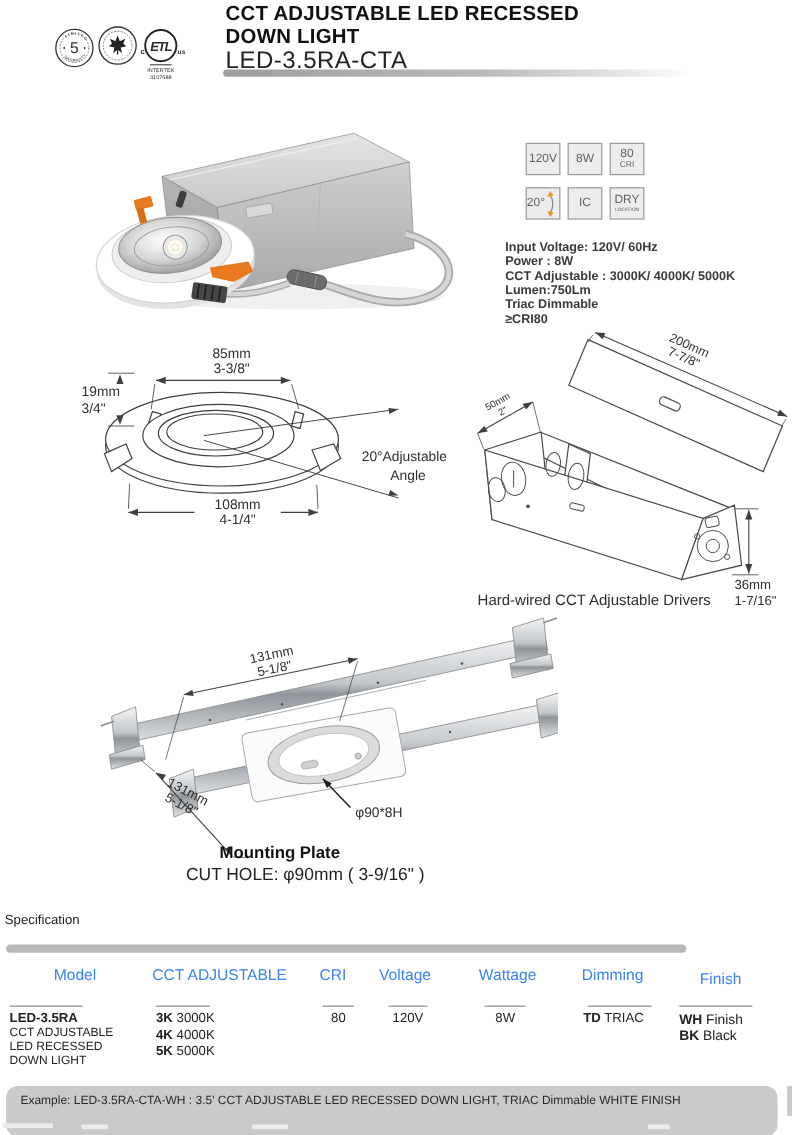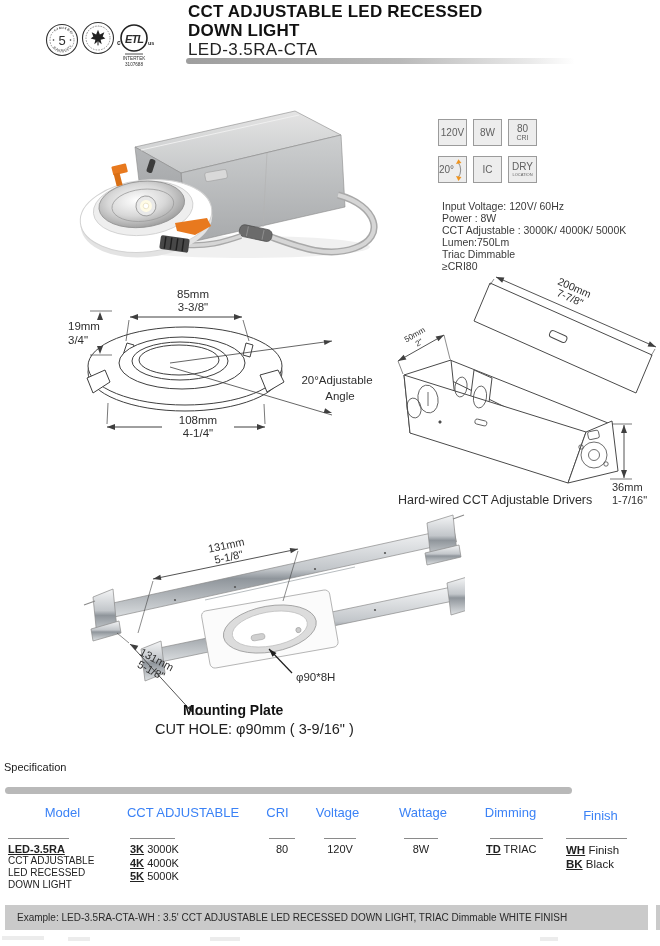--- a/index.html
+++ b/index.html
@@ -1,49 +1,49 @@
 <!DOCTYPE html>
 <html><head>
 <meta charset="utf-8">
 <style>
   html,body{margin:0;padding:0;background:#fff;}
   .sheet{position:relative;width:660px;height:946px;background:#fff;overflow:hidden;
          font-family:"Liberation Sans","DejaVu Sans",sans-serif;color:#1a1a1a;}
   .abs{position:absolute;}
   
   .title1,.title2{left:188px;font-weight:bold;font-size:17px;line-height:19px;letter-spacing:.2px;color:#111;white-space:nowrap;}
-  .model{left:188px;top:40px;font-size:17px;letter-spacing:.4px;color:#222;white-space:nowrap;}
+  .model{left:188px;top:40px;font-size:20px;letter-spacing:.4px;color:#222;white-space:nowrap;}
   .title-bar{left:186px;top:58px;width:389px;height:6px;border-radius:3px;
              background:linear-gradient(to right,#9e9e9e,#b9b9b9 55%,#e9e9e9 88%,#ffffff);}
   
   .badges{left:438px;top:119px;display:grid;grid-template-columns:repeat(3,29px);grid-auto-rows:27px;gap:10px 6px;}
   .badge{border:1px solid #9b9b9b;background:#ededed;color:#606060;display:flex;flex-direction:column;
          align-items:center;justify-content:center;font-size:10px;line-height:10px;text-align:center;}
   .badge .big{font-size:10px;}
   .badge .sub{font-size:7px;line-height:7px;}
   .badge .tiny{font-size:4px;line-height:5px;letter-spacing:0;}
   .badge-angle{flex-direction:row;gap:1px;}
   
-  .especs{left:442px;top:201px;font-size:10.5px;line-height:11.9px;color:#3a3a3a;white-space:nowrap;}
+  .especs{left:421px;top:201px;font-size:10.5px;line-height:11.9px;color:#3a3a3a;white-space:nowrap;font-weight:bold;}
   
   svg text{font-family:"Liberation Sans","DejaVu Sans",sans-serif;fill:#2e2e2e;}
   
   .spec-label{left:4px;top:761px;font-size:11px;color:#222;}
   .spec-bar{left:5px;top:787px;width:567px;height:7px;border-radius:3.5px;background:#b9b9b9;}
   .th{top:805px;font-size:13px;color:#3b82f6;text-align:center;white-space:nowrap;}
   .rule{top:838px;height:0;border-top:1px solid #8a8a8a;}
   .cell{top:843px;font-size:11px;color:#222;white-space:nowrap;}
-  .b{font-weight:bold;text-decoration:underline;}
+  .b{font-weight:bold;}
   .model-cell{line-height:12px;font-size:10px;}
   .model-cell .code{font-size:11px;}
   .opt{line-height:13.5px;}
   .fin{line-height:14px;font-size:11.5px;}
   .center{text-align:center;}
-  .example-bar{left:5px;top:905px;width:643px;height:25px;background:#cacaca;font-size:10px;color:#2a2a2a;
-               line-height:25px;padding-left:12px;box-sizing:border-box;white-space:nowrap;overflow:hidden;}
+  .example-bar{left:5px;top:905px;width:643px;height:42px;background:#cacaca;font-size:10px;color:#2a2a2a;
+               line-height:25px;padding-left:12px;box-sizing:border-box;white-space:nowrap;overflow:hidden;border-radius:10px;}
   .example-sliver{left:656px;top:905px;width:4px;height:25px;background:#cacaca;}
   .remnant{background:#ececec;height:4px;}
   .mp-title{left:155px;top:702px;font-size:14px;font-weight:bold;color:#111;padding-left:28px;}
   .mp-cut{left:155px;top:721px;font-size:14.5px;color:#222;white-space:nowrap;}
 </style>
 </head>
 <body>
 
 <div class="sheet">
 

